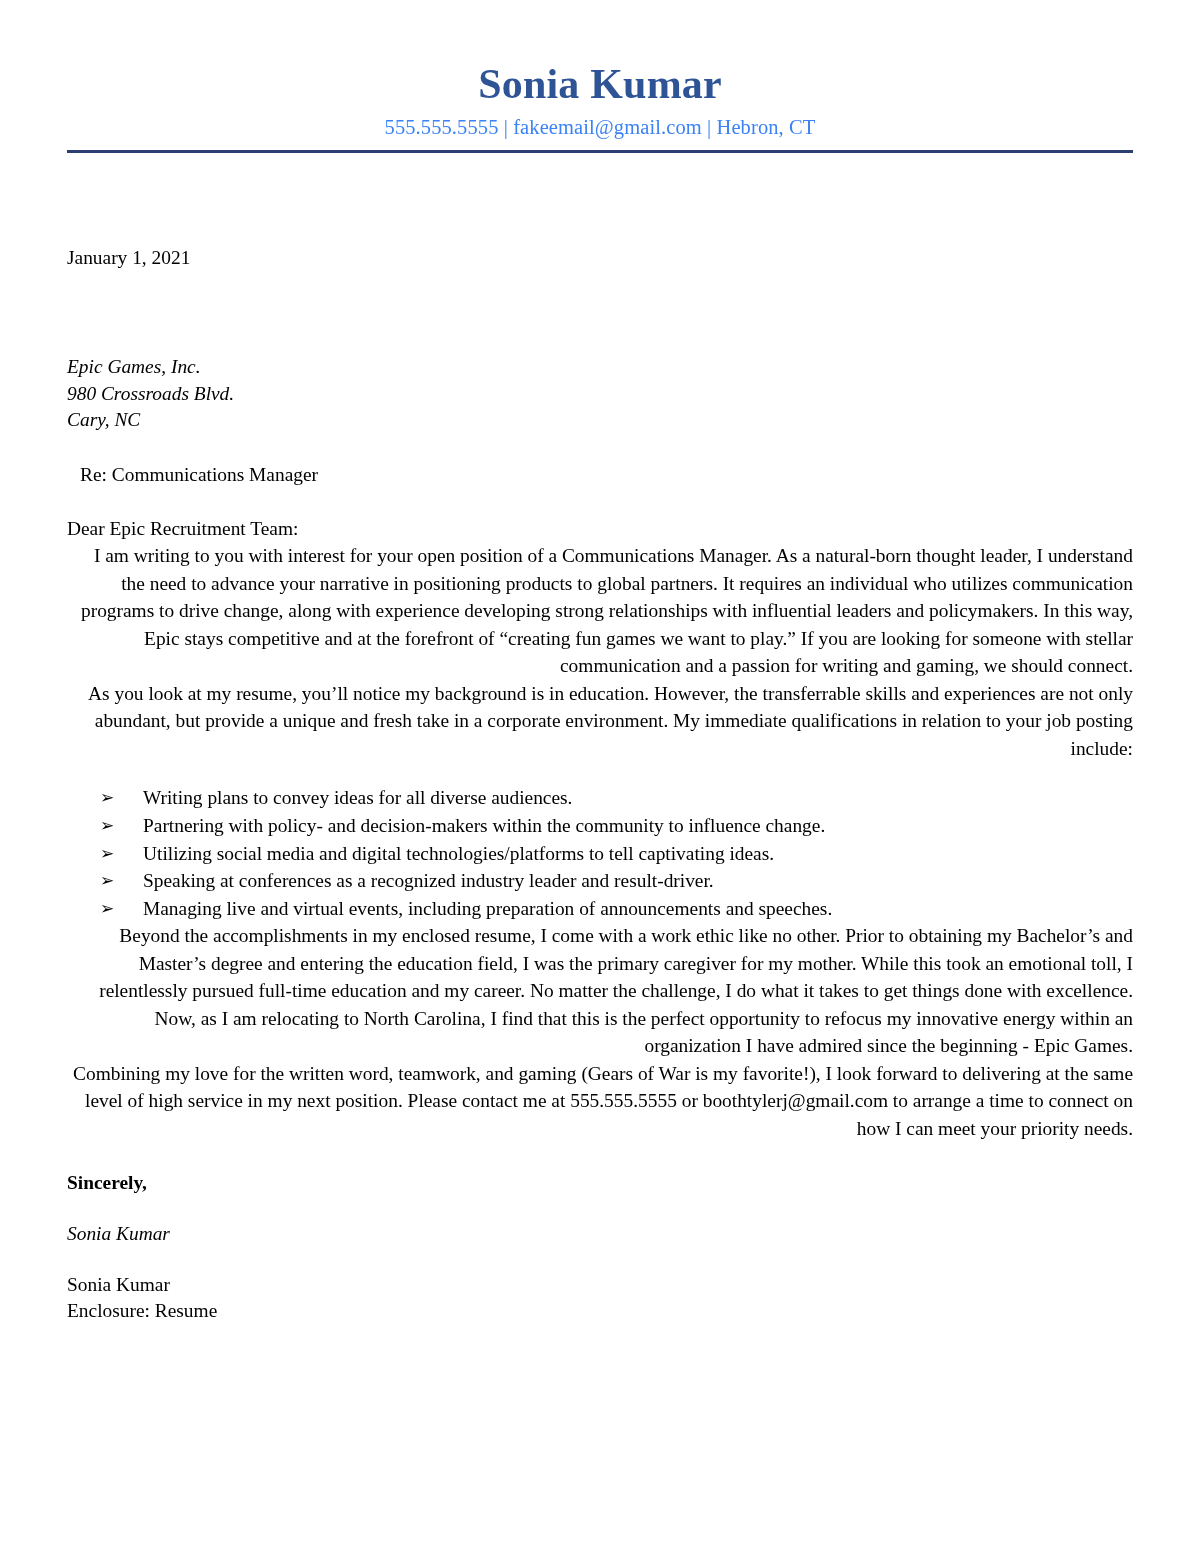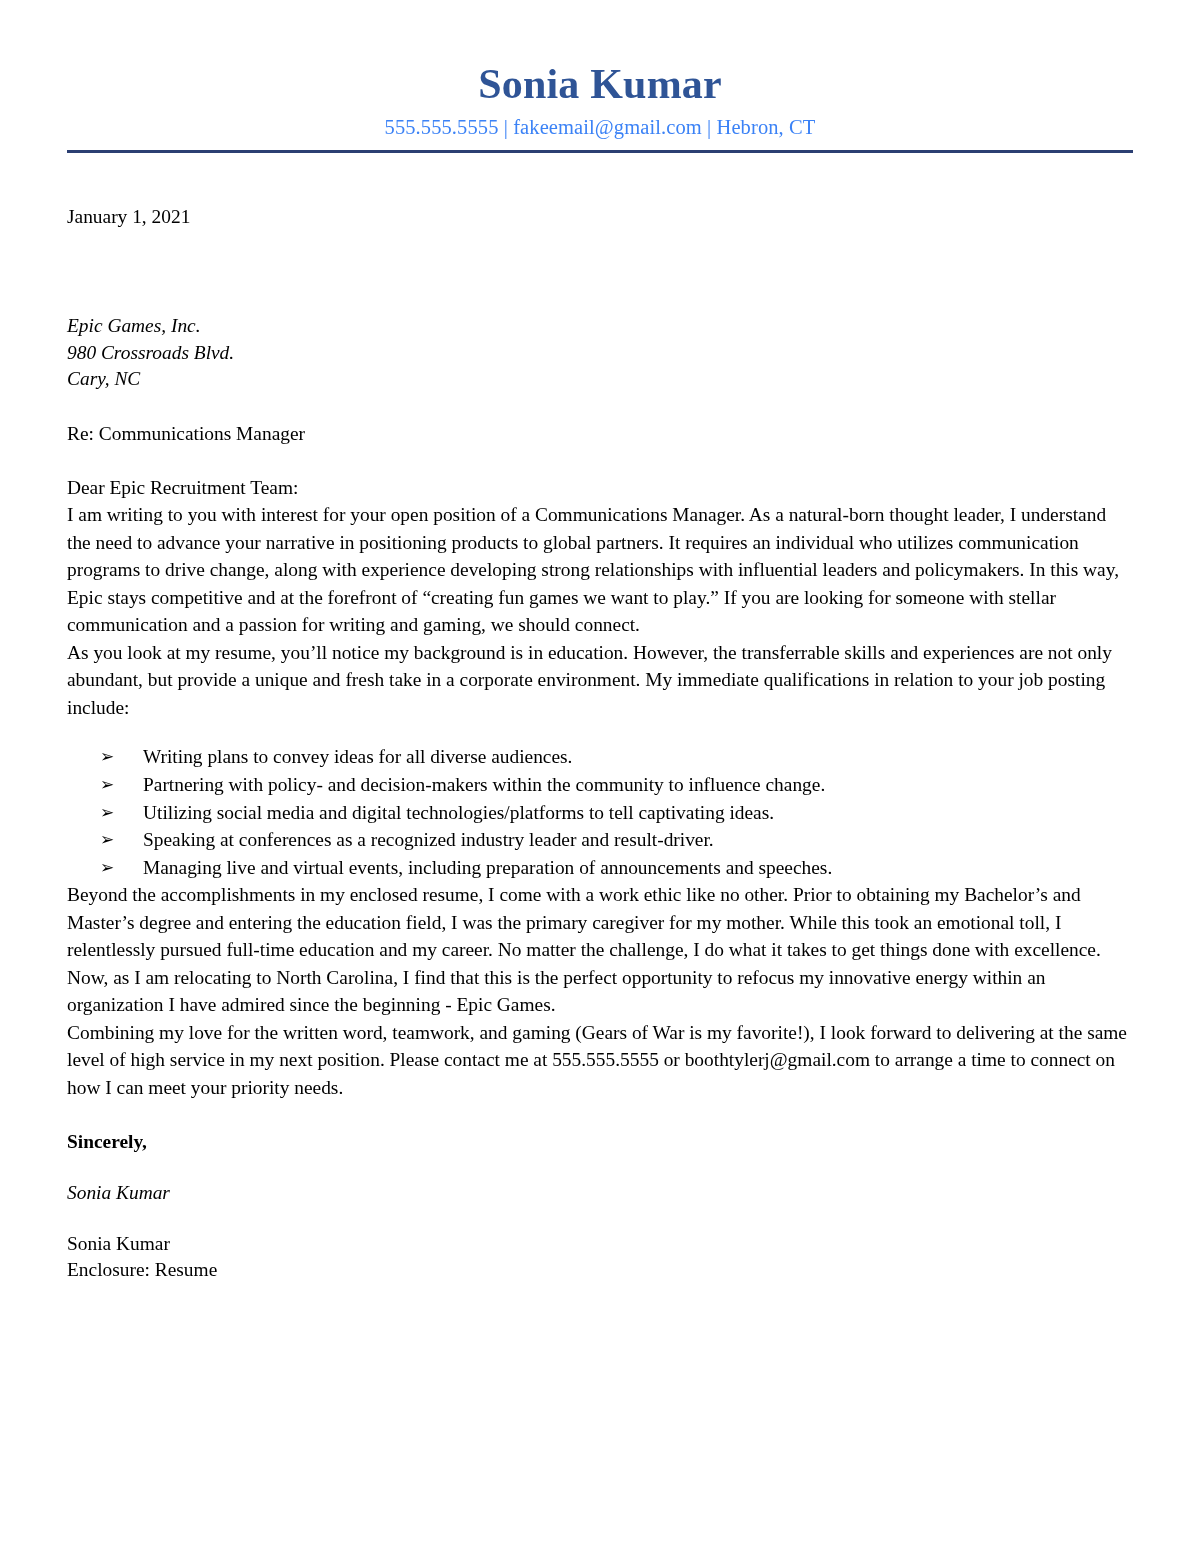--- a/index.html
+++ b/index.html
@@ -48,49 +48,50 @@
   }
   .header-rule {
     margin-top: 9px;
     height: 3px;
     background: #2b3f72;
     width: 1066px;
   }
 
   
   .body-wrap {
-    padding-top: 50px;
+    padding-top: 91px;
     font-size: 19.4px;
     line-height: 1.42;
   }
 
   .date-line {
     margin: 0 0 0 0;
   }
 
   .address-block {
     margin-top: 83px;
     font-style: italic;
   }
   .address-block div {
     line-height: 1.37;
   }
 
   .re-line {
     margin-top: 27px;
+    margin-left: 13px;
   }
 
   .salutation {
     margin-top: 26px;
   }
 
   p.para {
     margin: 0;
     padding: 0;
-    text-align: left;
+    text-align: right;
   }
   .para-gap {
     margin-top: 26px;
   }
 
   
   ul.bullets {
     list-style: none;
     margin: 22px 0 0 0;
     padding: 0 0 0 33px;

